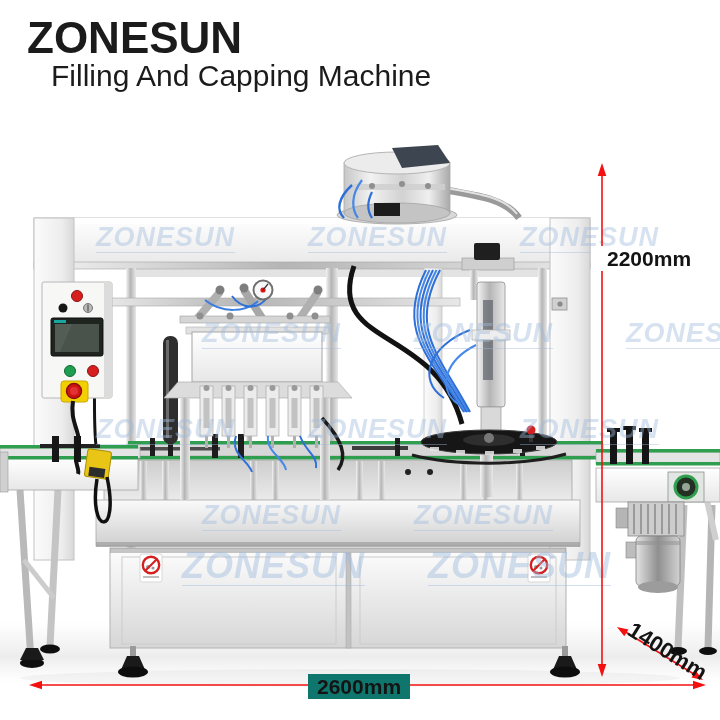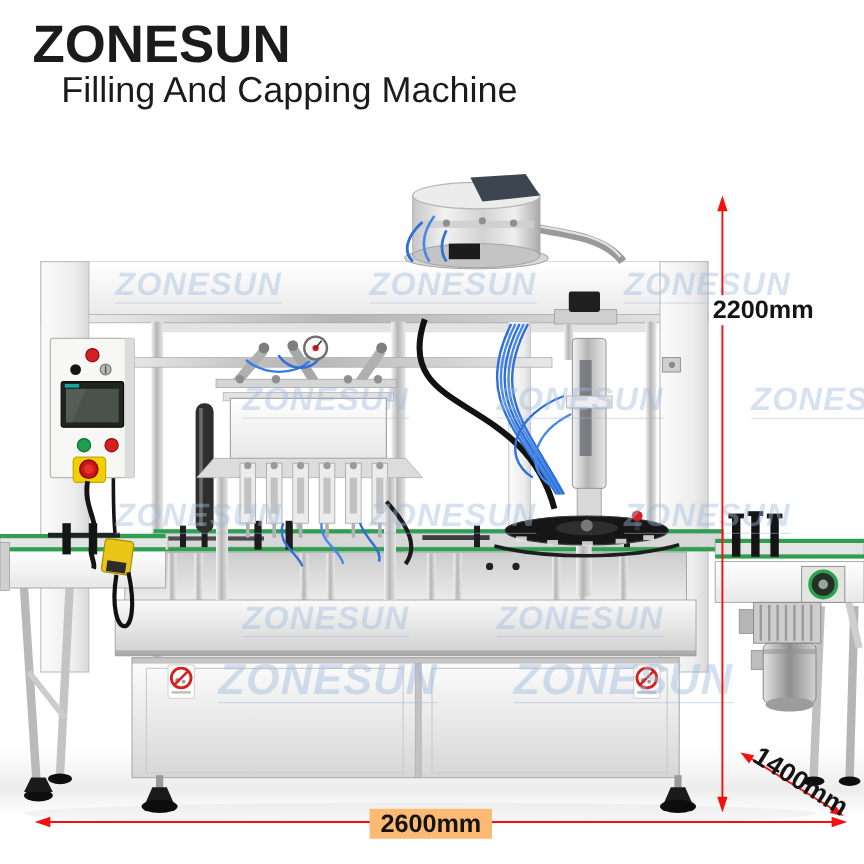--- a/index.html
+++ b/index.html
@@ -28,22 +28,22 @@
     position:absolute;font-style:italic;font-weight:700;font-size:27px;
     color:var(--wm);opacity:.42;white-space:nowrap;line-height:1;
     border-bottom:1.5px solid currentColor;padding-bottom:1px;letter-spacing:1px;
     pointer-events:none;
   }
   .wm-lg{font-size:36px;opacity:.45;}
   .dim{
     position:absolute;font-weight:700;font-size:21px;color:#141414;
     line-height:1.1;white-space:nowrap;
   }
-  .dim-height{left:591px;top:246px;background:#ffffff;padding:1px 3px;}
-  .dim-width{left:308px;top:674px;background:#fdba74;padding:1px 9px;}
+  .dim-height{left:591px;top:246px;background:#ffffff;padding:1px 16px;}
+  .dim-width{left:308px;top:674px;background:#0f766e;padding:1px 9px;}
   .dim-depth{left:630px;top:616px;font-size:22px;transform:rotate(32deg);transform-origin:left center;background:transparent;}
 </style>
 </head>
 <body>
 
 <div class="canvas">
 
   <div class="brand">ZONESUN</div>
   <div class="product">Filling And Capping Machine</div>
 

